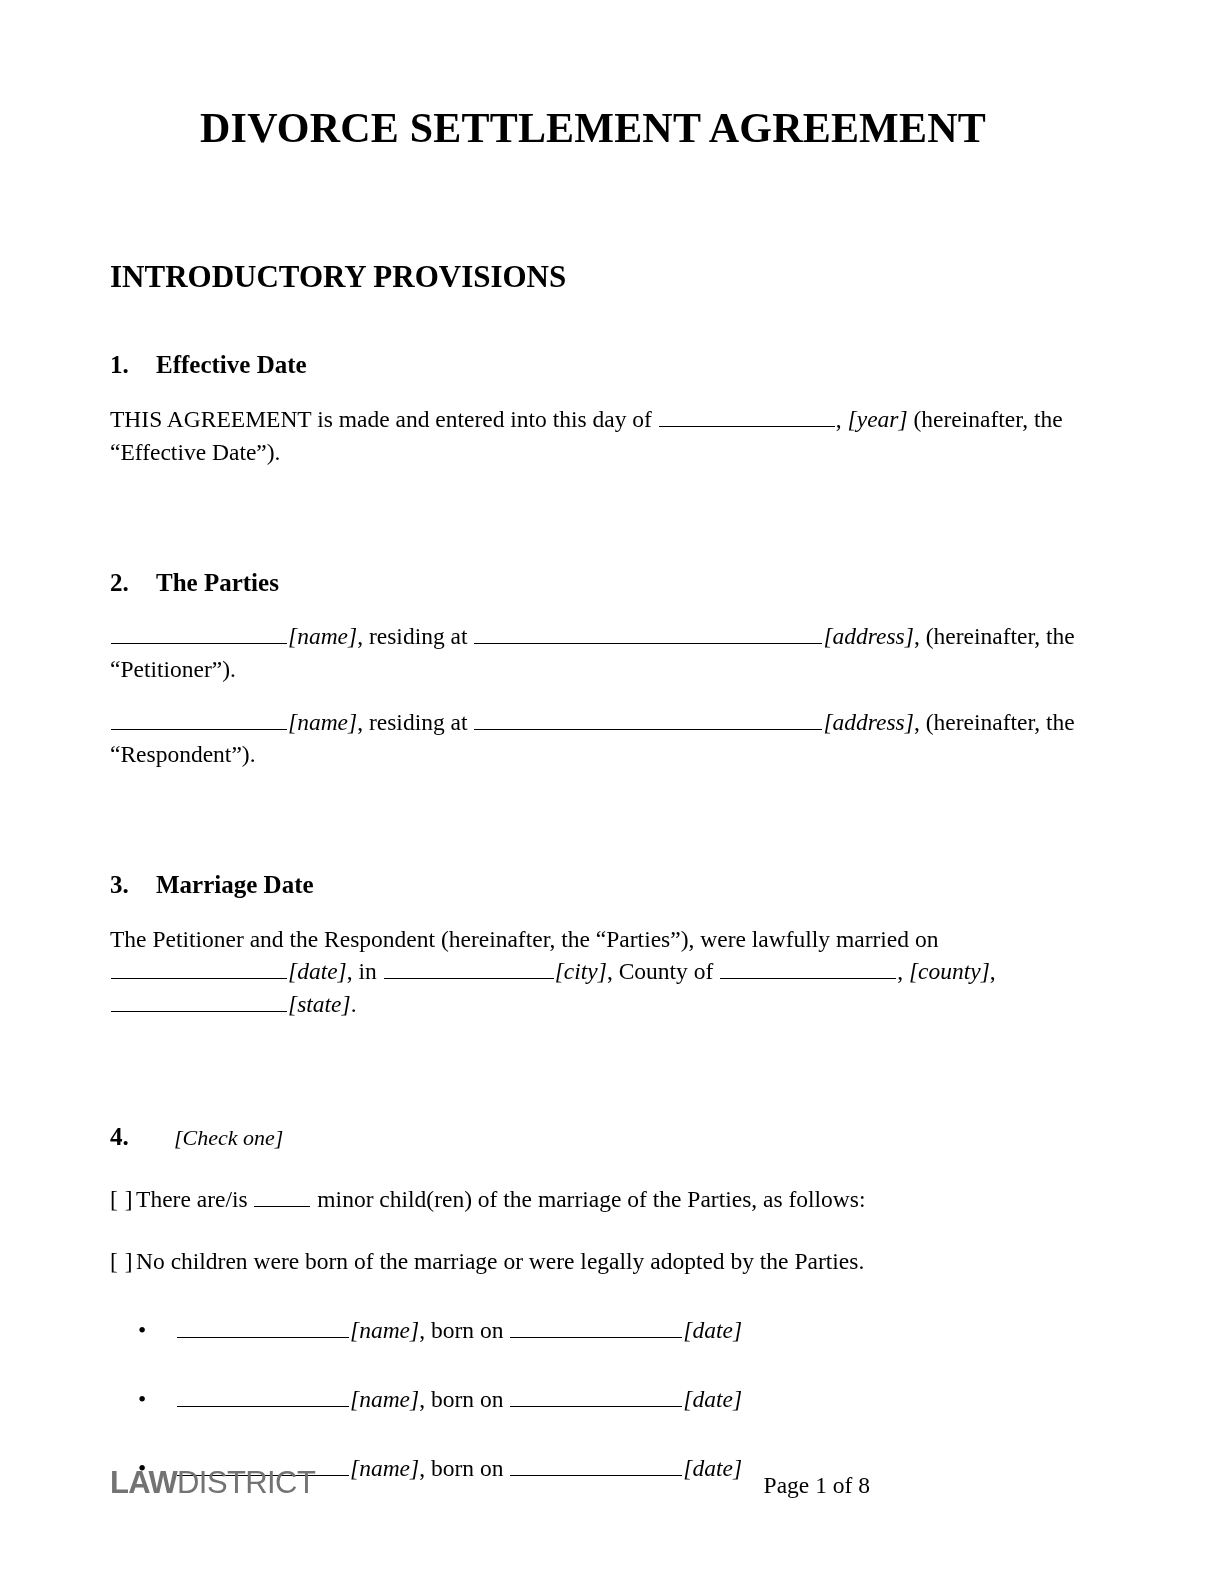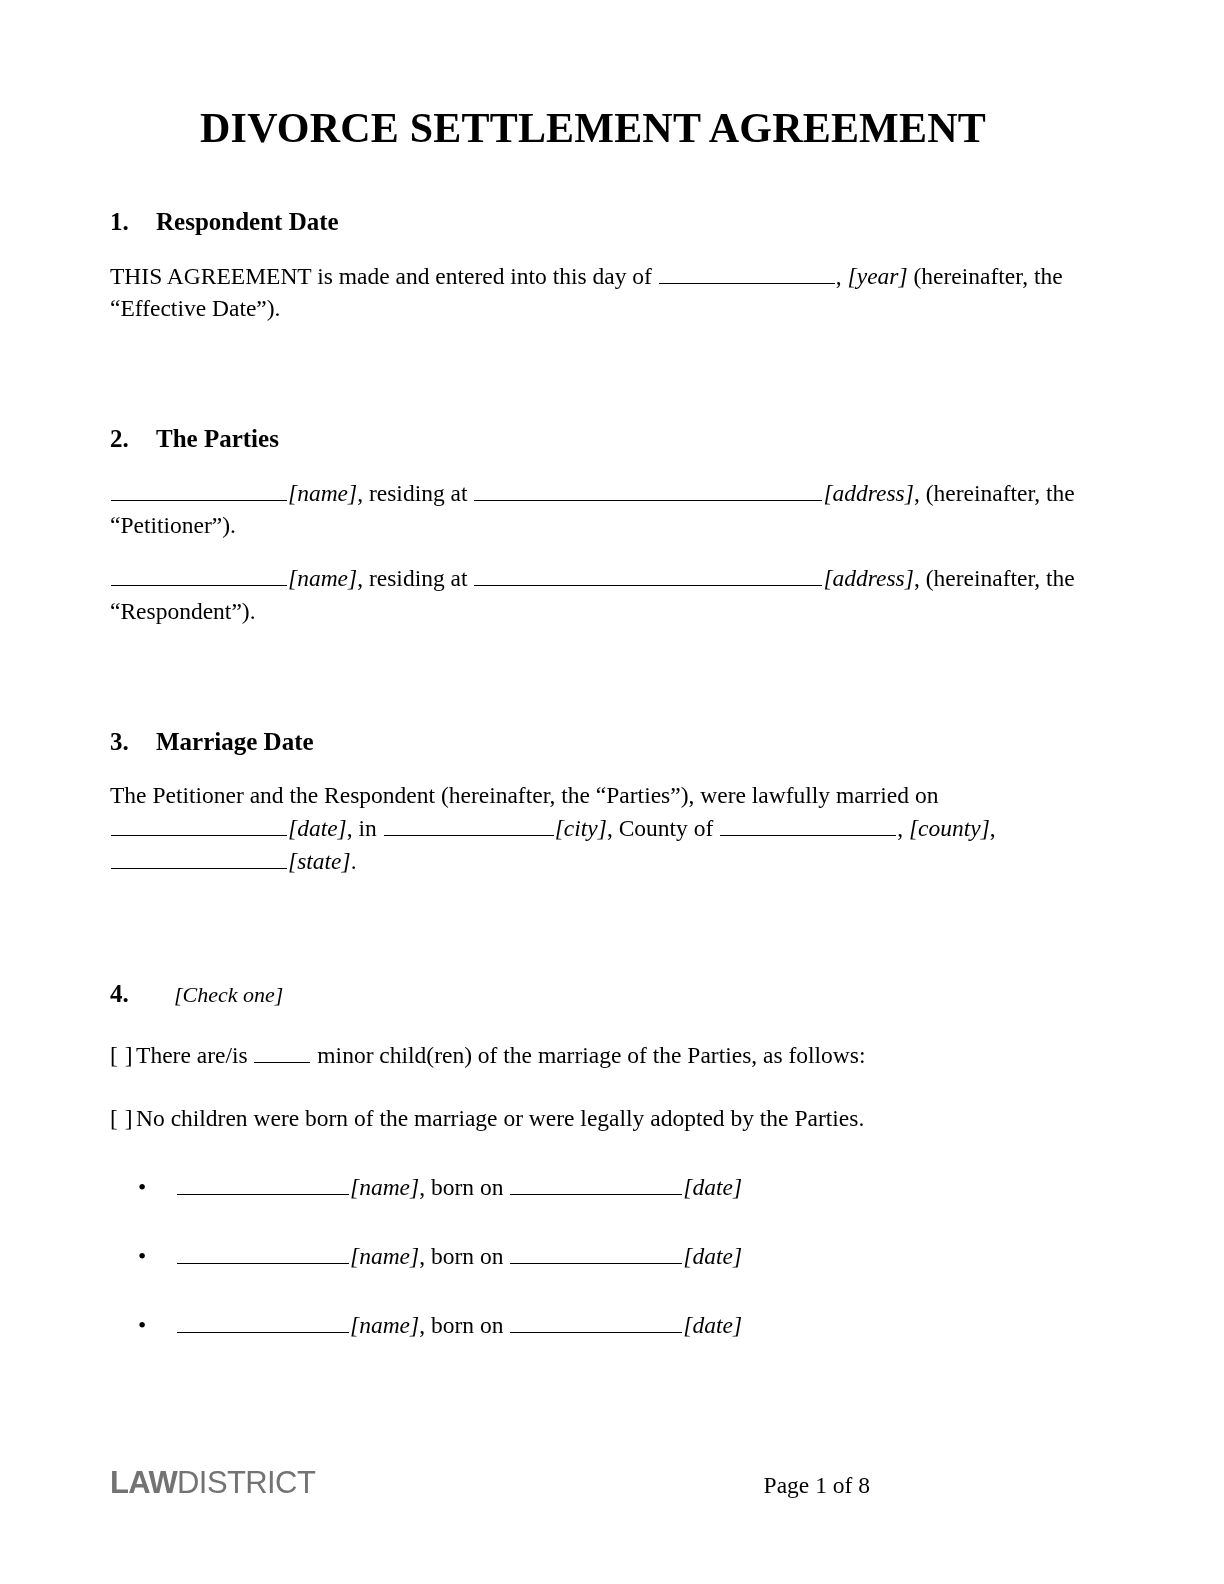--- a/index.html
+++ b/index.html
@@ -173,24 +173,25 @@
   }
 </style>
 </head>
 <body>
 
 <div class="page">
   <div class="content">
 
     <h1 class="doc-title">DIVORCE SETTLEMENT AGREEMENT</h1>
 
+    <h2 class="major-heading">INTRODUCTORY PROVISIONS</h2>
 
     <div class="section-heading sec-1">
       <span class="num">1.</span>
-      <span class="htext">Respondent Date</span>
+      <span class="htext">Effective Date</span>
     </div>
     <p class="body-text">
       <span>THIS AGREEMENT is made and entered into this day of </span><span class="blank w-year"></span><span>, </span><em>[year]</em><span> (hereinafter, the “Effective Date”).</span>
     </p>
 
     <div class="section-heading sec-2">
       <span class="num">2.</span>
       <span class="htext">The Parties</span>
     </div>
     <p class="body-text">

